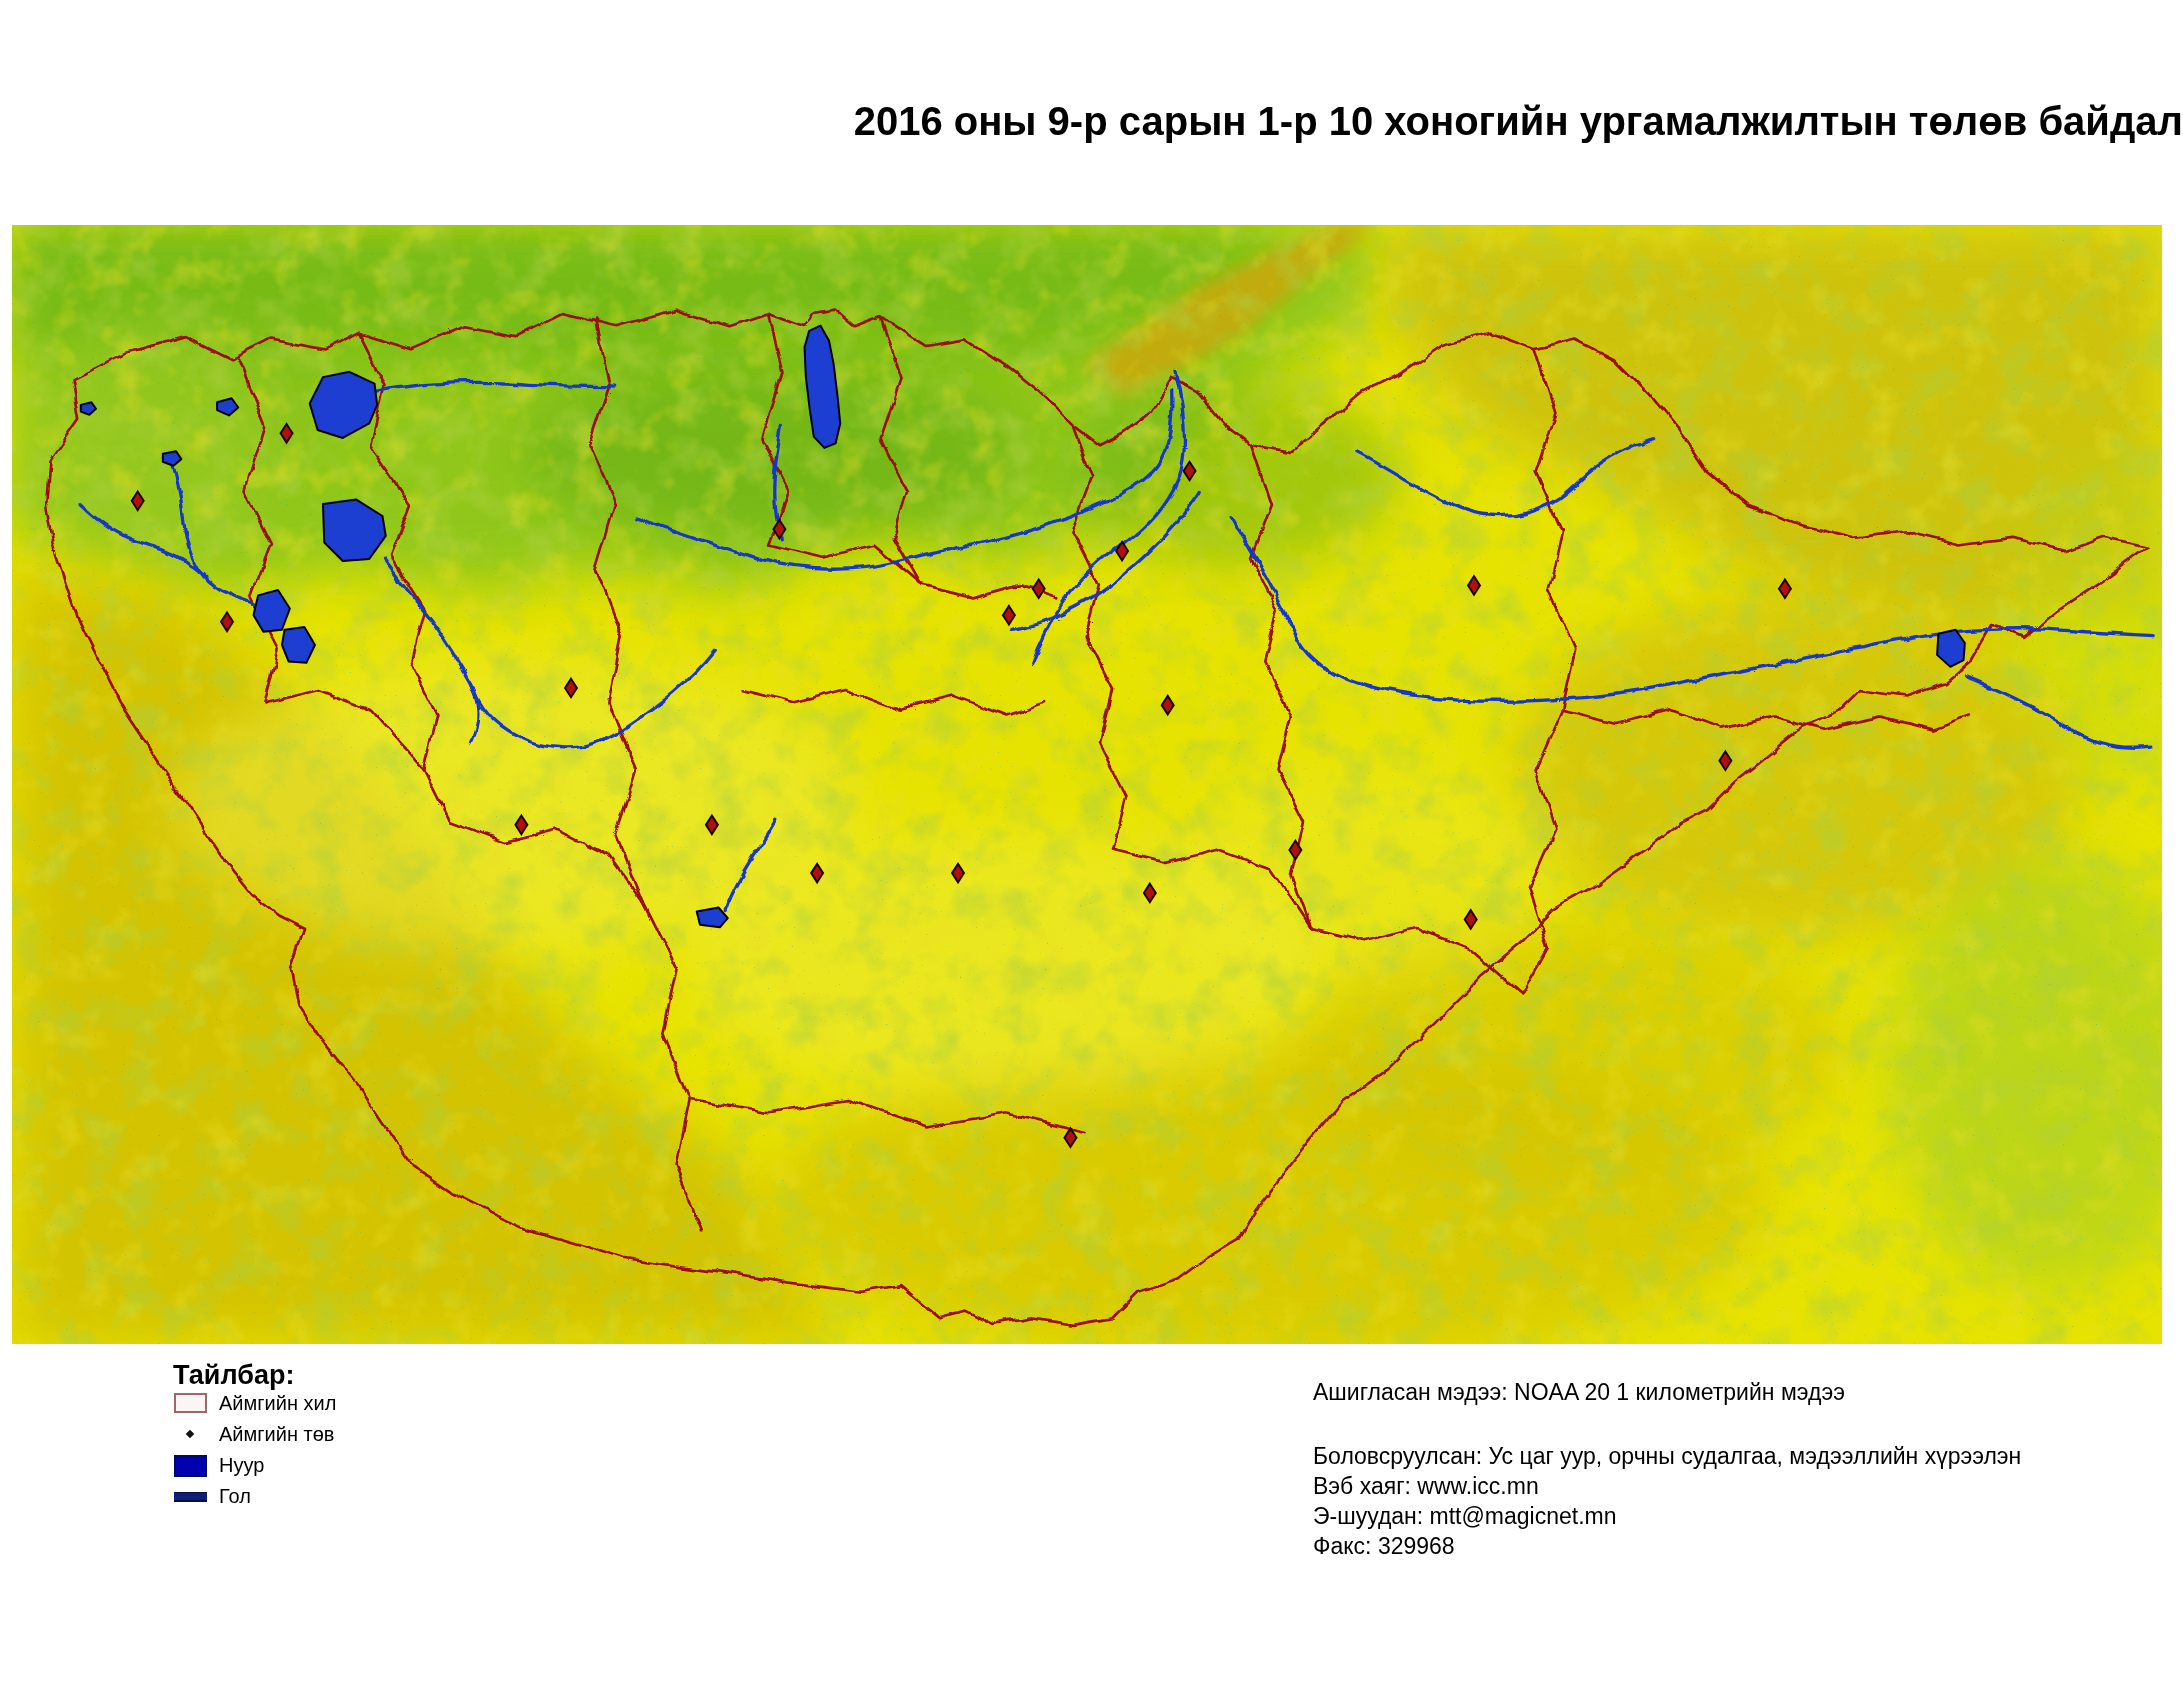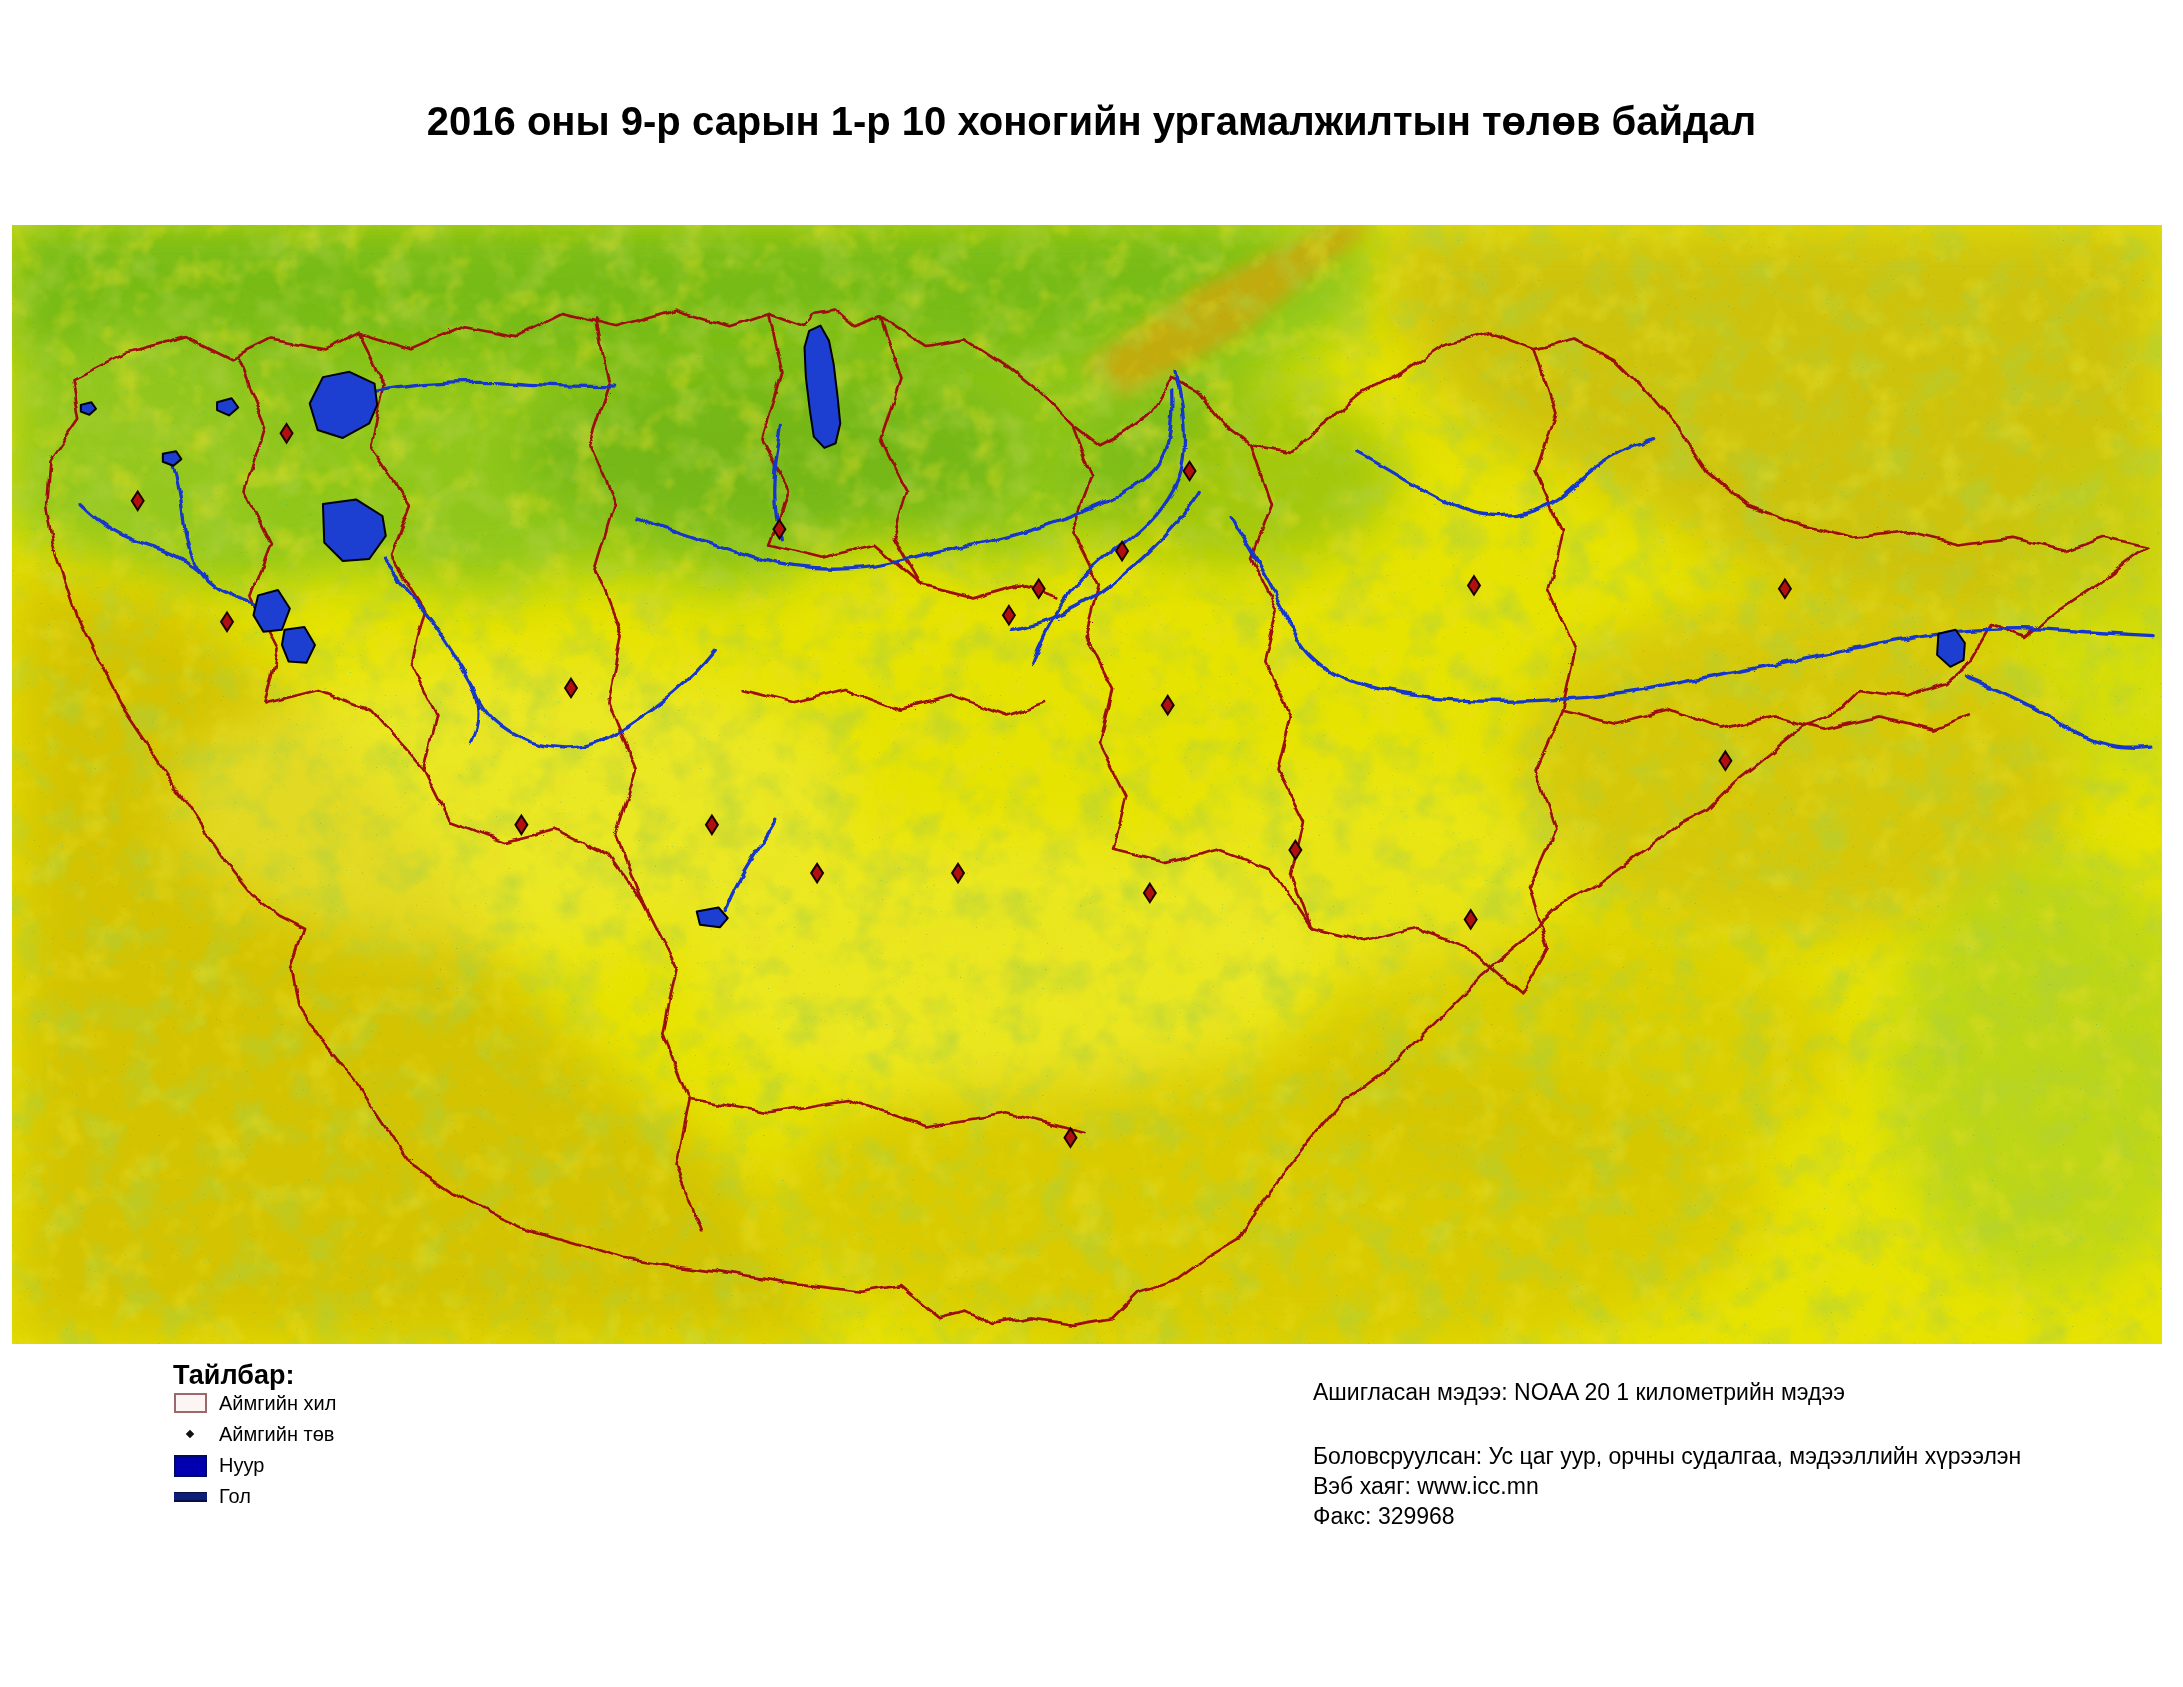--- a/index.html
+++ b/index.html
@@ -3,21 +3,21 @@
 <meta charset="utf-8">
 <style>
   html,body{margin:0;padding:0;}
   body{
     width:2183px;height:1687px;background:#ffffff;position:relative;
     font-family:"Liberation Sans", sans-serif;color:#000;
     overflow:hidden;
   }
   .page-title{
     position:absolute;top:99px;left:0;width:2183px;
-    text-align:center;font-size:40px;font-weight:bold;letter-spacing:0px;
+    text-align:right;font-size:40px;font-weight:bold;letter-spacing:0px;
   }
   .map-wrap{
     position:absolute;left:12px;top:225px;width:2150px;height:1119px;
   }
   .map-wrap svg{display:block;width:100%;height:100%;}
   
   .legend{
     position:absolute;left:173px;top:1360px;width:278px;
   }
   .legend-heading{font-size:27px;font-weight:bold;margin-bottom:0;}
@@ -205,15 +205,16 @@
         <span class="sym-river"></span>
       </span>
     <span class="legend-label">Гол</span>
   </div>
 </div>
 
 <div class="credits">
   <div class="source">Ашигласан мэдээ: NOAA 20 1 километрийн мэдээ</div>
   <div>Боловсруулсан: Ус цаг уур, орчны судалгаа, мэдээллийн хүрээлэн</div>
   <div>Вэб хаяг: www.icc.mn</div>
+  <div>Э-шуудан: mtt@magicnet.mn</div>
   <div>Факс: 329968</div>
 </div>
 
 
 </body></html>

